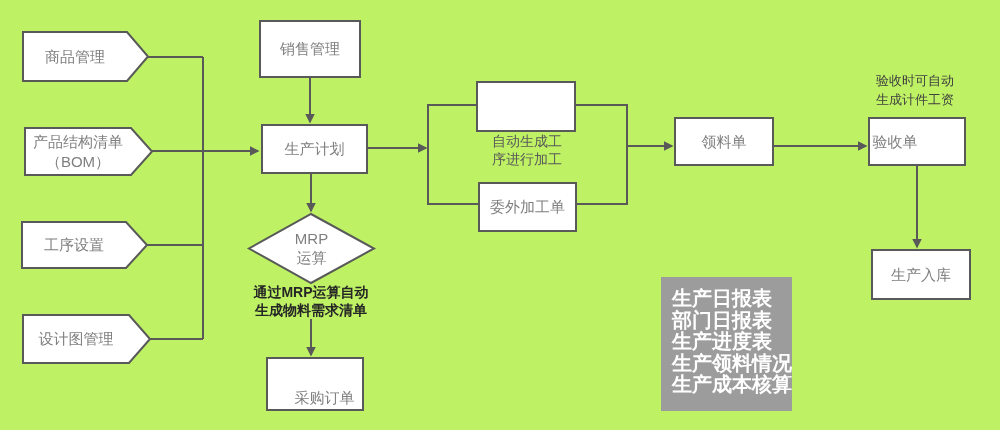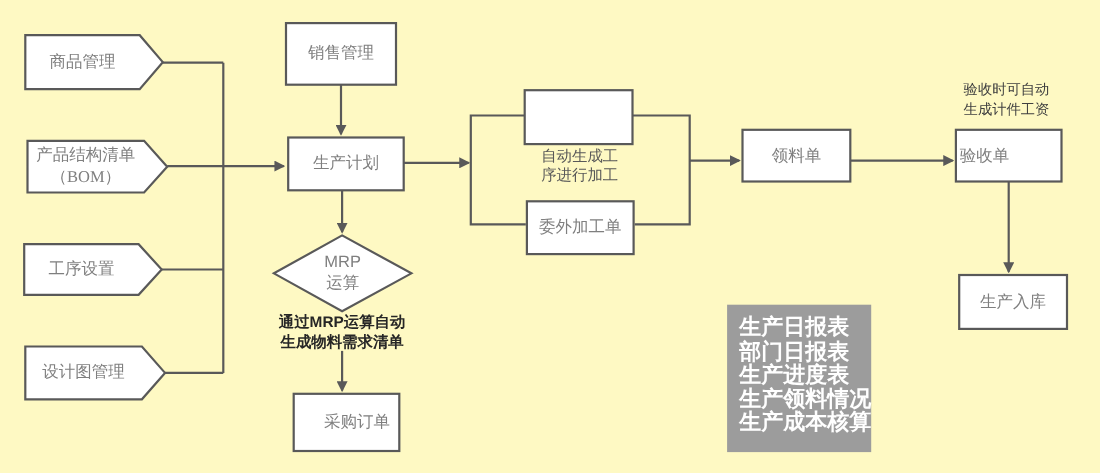--- a/index.html
+++ b/index.html
@@ -1,17 +1,17 @@
 <!DOCTYPE html>
 <html><head>
 <meta charset="utf-8">
 <style>
   html,body { margin:0; padding:0; background:#ffffff; }
   .canvas {
-    position:relative; width:1000px; height:430px; background:#fef9c3;
+    position:relative; width:1000px; height:430px; background:#bef264;
     font-family:"Liberation Sans","DejaVu Sans",sans-serif; overflow:hidden;
   }
   .canvas svg { position:absolute; left:0; top:0; }
   .lbl {
     position:absolute; display:flex; align-items:center; justify-content:center;
     text-align:center; white-space:pre-line; color:#7f7f7f; font-size:15px;
     line-height:1.3; pointer-events:none;
   }
   .note      { color:#595959; font-size:14px; }
   .note-bold { color:#262626; font-size:14px; font-weight:bold; }
@@ -64,29 +64,29 @@
       <rect x="267" y="358" width="96" height="52"></rect>
       <rect x="477" y="82" width="98" height="49"></rect>
       <rect x="479" y="183" width="97" height="48"></rect>
       <rect x="675" y="118" width="98" height="47"></rect>
       <rect x="869" y="118" width="96" height="47"></rect>
       <rect x="872" y="250" width="98" height="49"></rect>
     </g>
   </svg>
 
   <div class="lbl" style="left:23px;  top:32px;  width:104px; height:49px;">商品管理</div>
-  <div class="lbl" style="left:25px;  top:128px; width:106px; height:47px;font-family:Liberation Serif, serif;">产品结构清单
+  <div class="lbl" style="left:25px;  top:128px; width:106px; height:47px;">产品结构清单
 （BOM）</div>
   <div class="lbl" style="left:22px;  top:222px; width:104px; height:46px;">工序设置</div>
   <div class="lbl" style="left:23px;  top:315px; width:106px; height:48px;">设计图管理</div>
   <div class="lbl" style="left:260px; top:21px;  width:100px; height:56px;">销售管理</div>
   <div class="lbl" style="left:262px; top:125px; width:105px; height:48px;">生产计划</div>
   <div class="lbl" style="left:249px; top:214px; width:125px; height:69px; line-height:1.25;">MRP
 运算</div>
-  <div class="lbl" style="left:267px; top:358px; width:115px;  height:52px;">采购订单</div>
+  <div class="lbl" style="left:267px; top:372px; width:115px;  height:52px;">采购订单</div>
   <div class="lbl" style="left:675px; top:118px; width:98px;  height:47px;">领料单</div>
   <div class="lbl" style="left:479px; top:183px; width:97px;  height:48px;">委外加工单</div>
   <div class="lbl" style="left:847px; top:118px; width:96px;  height:47px;">验收单</div>
   <div class="lbl" style="left:872px; top:250px; width:98px;  height:49px;">生产入库</div>
 
   <div class="lbl note" style="left:477px; top:132px; width:100px; height:36px;">自动生成工
 序进行加工</div>
   <div class="lbl note-bold" style="left:236px; top:281px; width:150px; height:40px;">通过MRP运算自动
 生成物料需求清单</div>
   <div class="lbl note-top" style="left:876px; top:70px;  width:110px; height:40px;">验收时可自动

